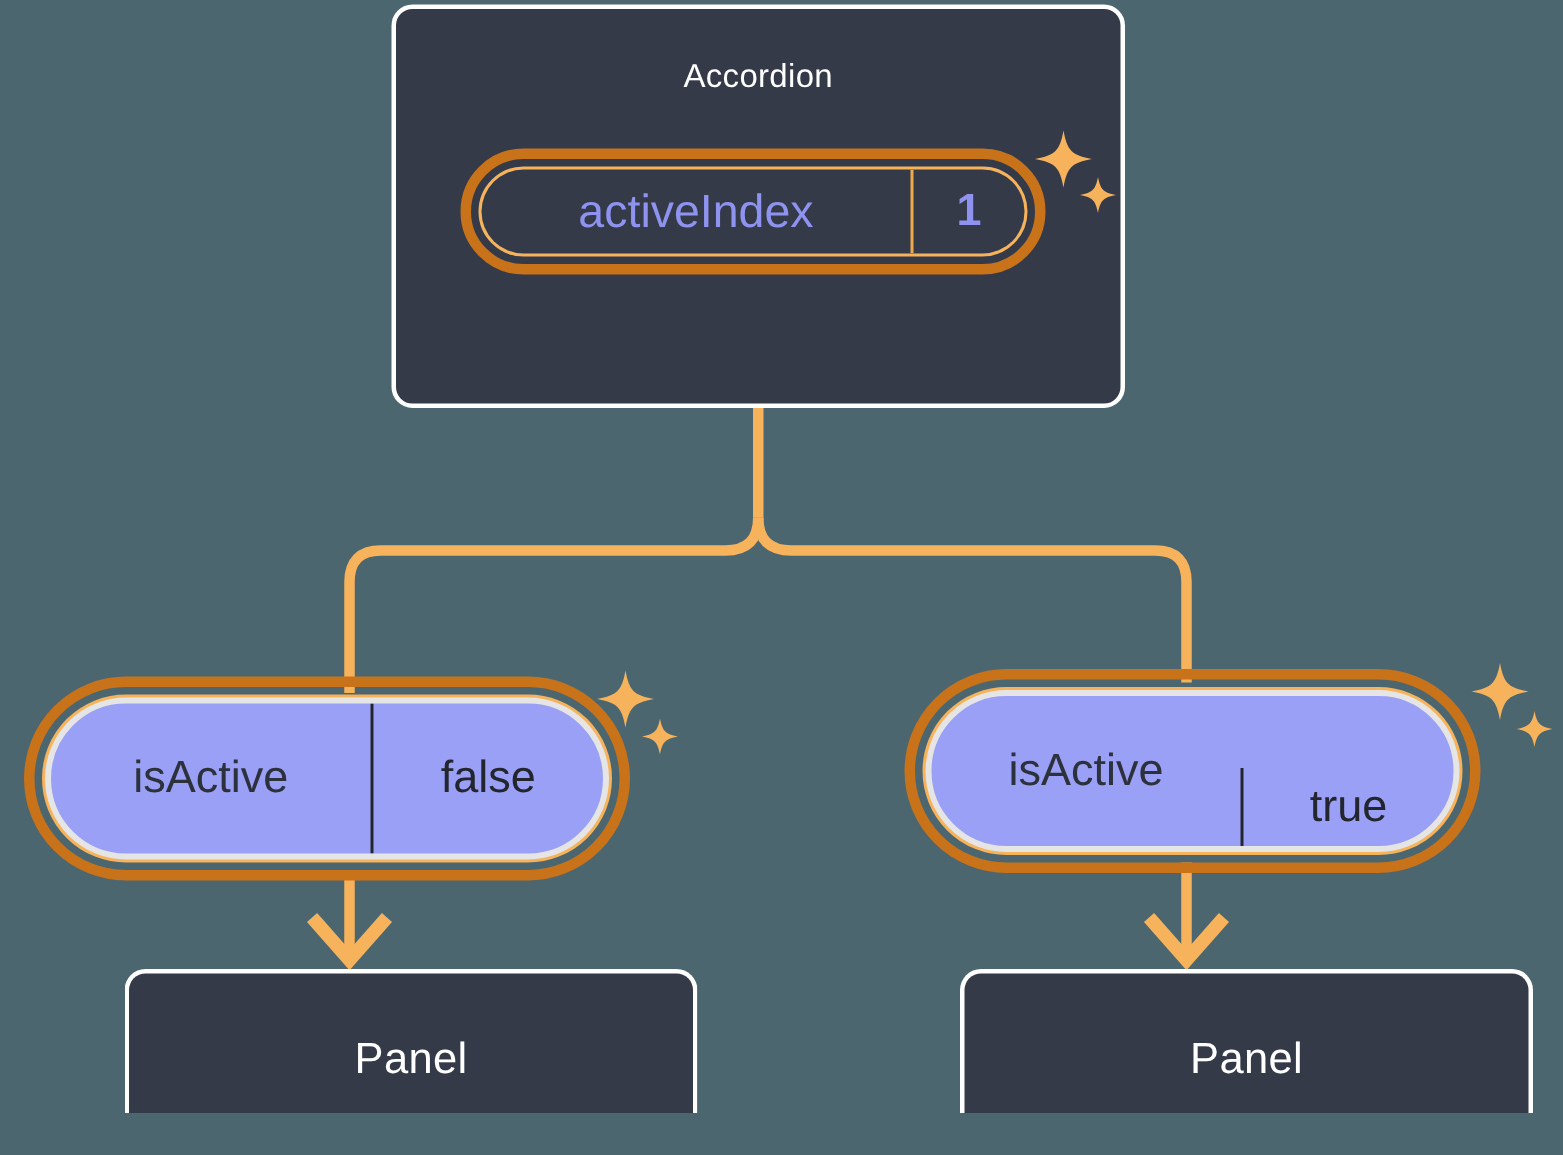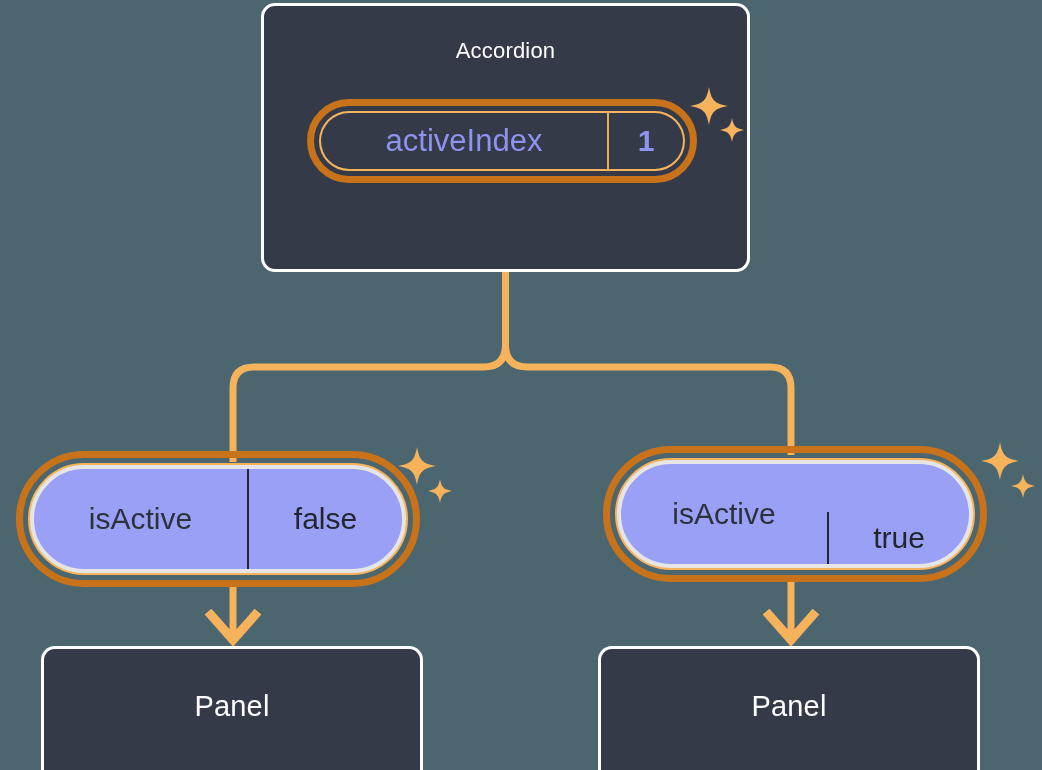--- a/index.html
+++ b/index.html
@@ -51,24 +51,25 @@
   }
   #accordion-title {
     top: 32px;
     font-size: 22px;
   }
 
   .panel-box {
     position: absolute;
     top: 646px;
     width: 382px;
-    height: 124px;
+    height: 96px;
     border-bottom: none;
     border-bottom-left-radius: 0;
     border-bottom-right-radius: 0;
+    margin-left: 42px;
   }
   #panel-left  { left: 41px; }
   #panel-right { left: 598px; }
   .panel-title {
     top: 41px;
     font-size: 29px;
   }
 
   
   .pill {

